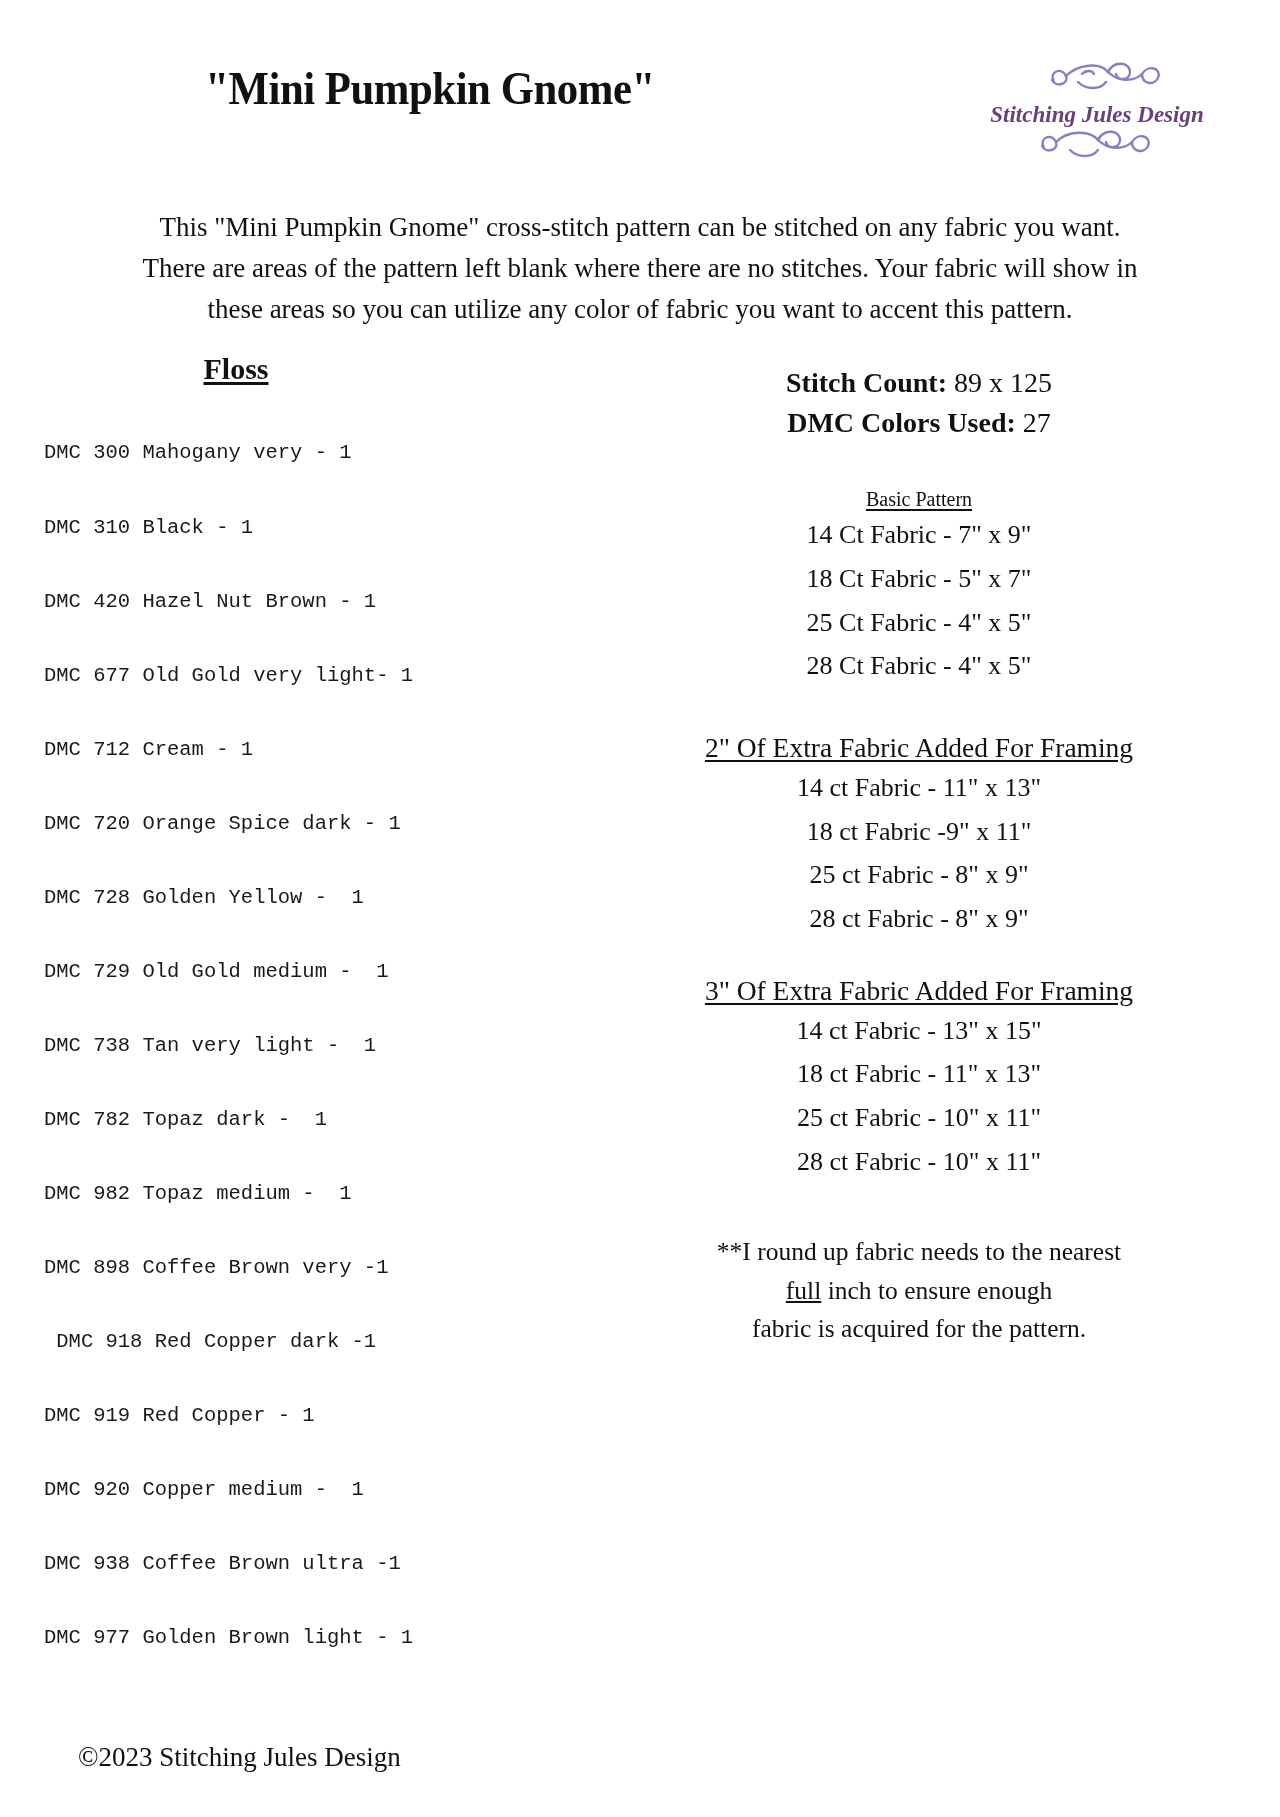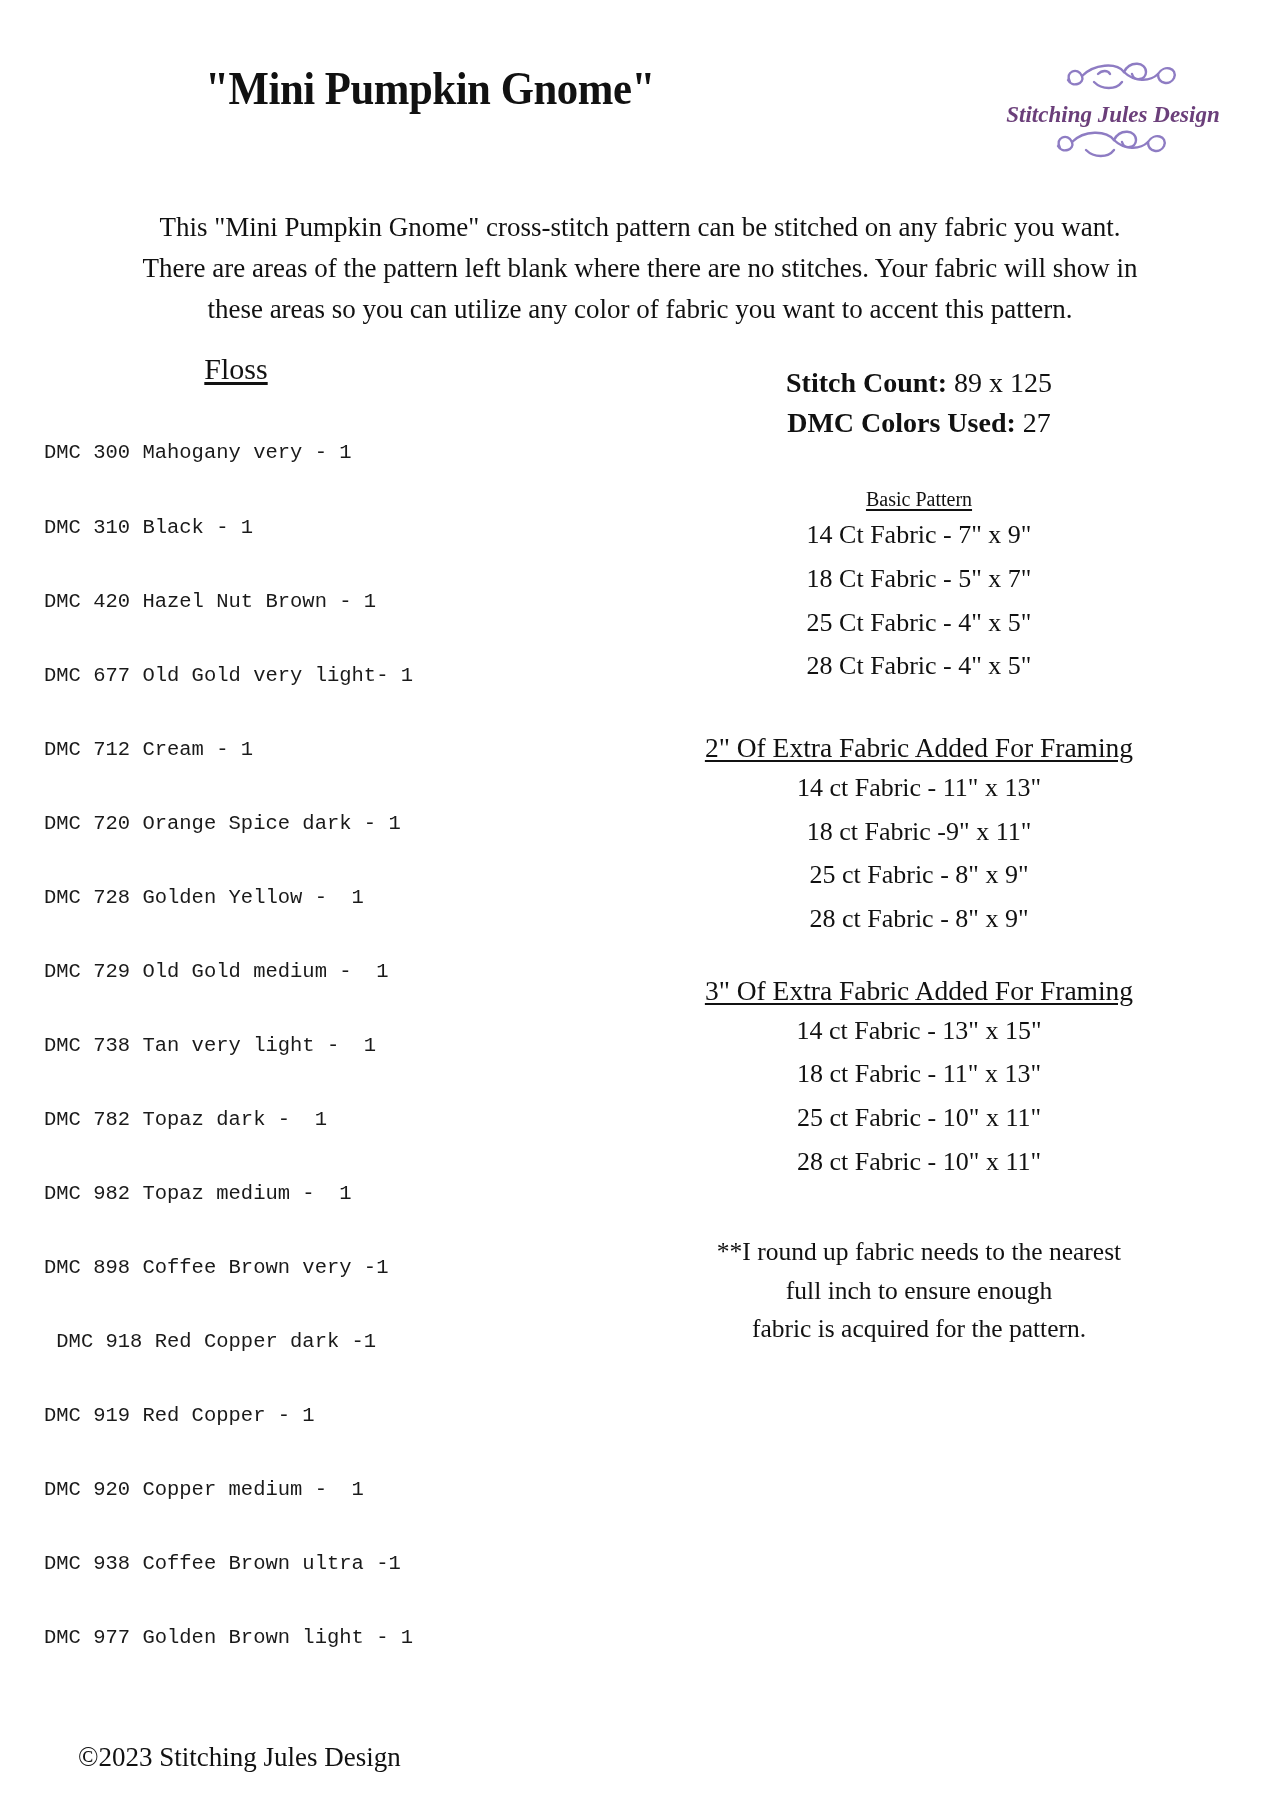--- a/index.html
+++ b/index.html
@@ -29,21 +29,21 @@
     text-align: center;
     font-size: 46px;
     font-weight: bold;
     letter-spacing: -0.5px;
     color: #111;
     font-family: "Liberation Serif", "DejaVu Serif", serif;
     transform: scaleX(0.93);
   }
   .logo {
     position: absolute;
-    right: 52px;
+    right: 68px;
     top: 52px;
     width: 230px;
     height: 120px;
   }
   .logo svg { display: block; }
 
   
   .intro {
     margin: 0 auto;
     width: 1000px;
@@ -65,21 +65,21 @@
   .left-col {
     position: absolute;
     left: 44px;
     top: 0;
     width: 540px;
   }
   .floss-heading {
     width: 460px;
     text-align: center;
     font-size: 30px;
-    font-weight: normal;
+    font-weight: bold;
     text-decoration: underline;
     text-underline-offset: 3px;
     margin-bottom: 6px;
     margin-left: -38px;
   }
   .floss-list {
     list-style: none;
     margin: 0;
     padding: 0;
     font-size: 20.5px;
@@ -115,21 +115,21 @@
     font-size: 26px;
     line-height: 1.68;
   }
   .gap-lg { height: 44px; }
   .gap-md { height: 34px; }
   .note-block {
     font-size: 25.5px;
     line-height: 1.5;
     margin-top: 6px;
   }
-  .note-block .u { text-underline-offset: 2px; }
+  .note-block .u { text-decoration: underline; text-underline-offset: 2px; }
 
   
   .footer {
     position: absolute;
     left: 78px;
     bottom: 44px;
     font-size: 27px;
     color: #111;
   }
 </style>

